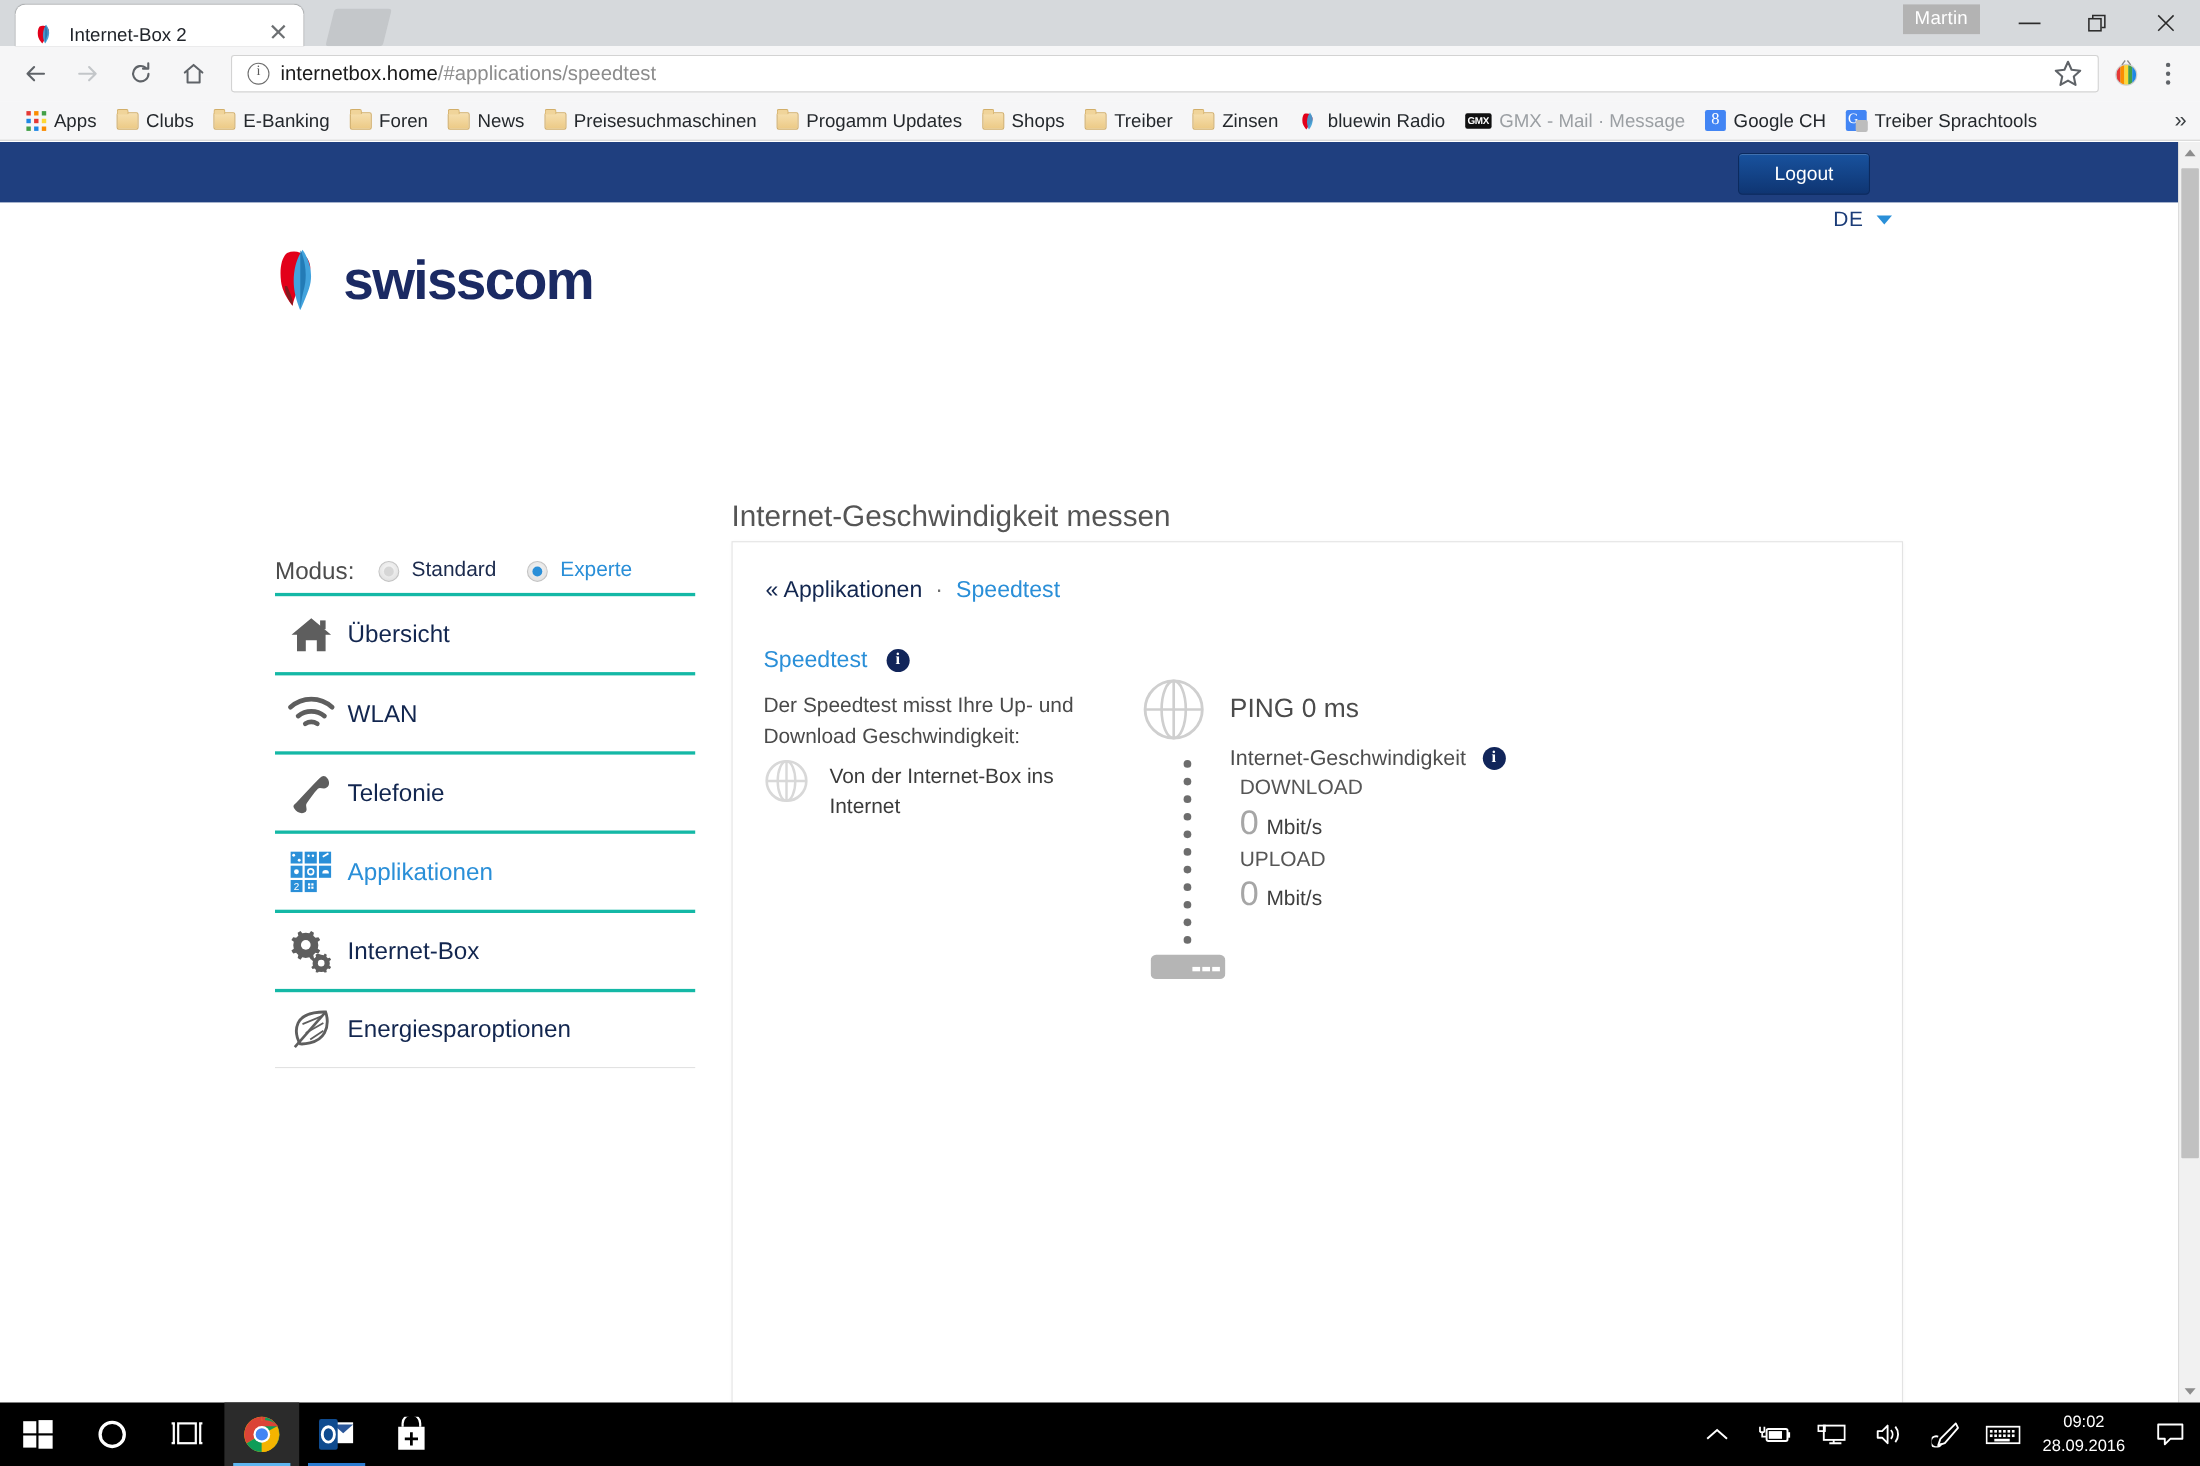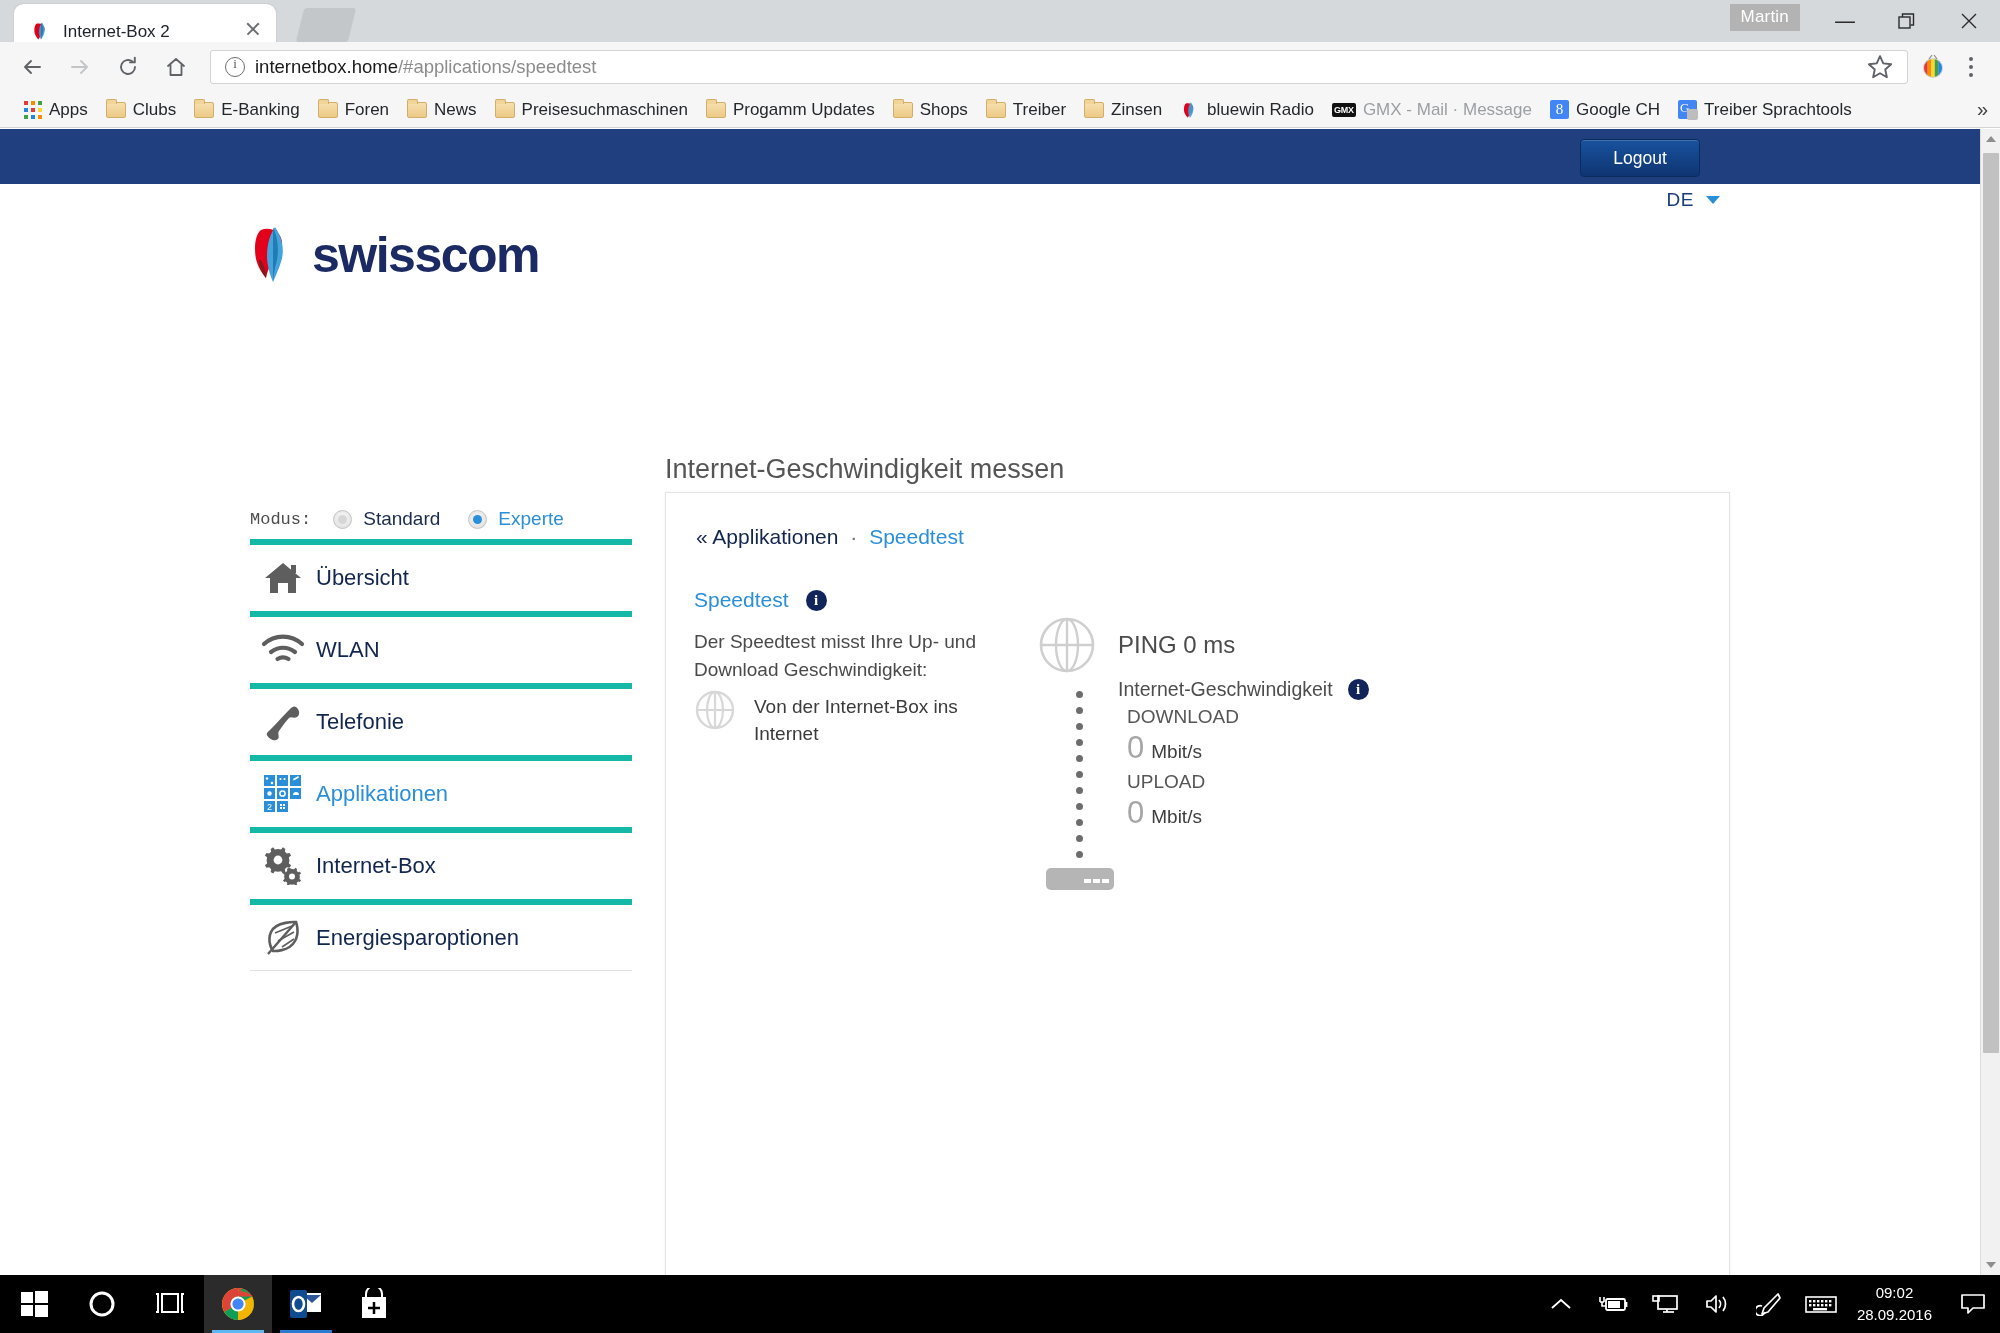--- a/index.html
+++ b/index.html
@@ -189,38 +189,38 @@
   .lang-caret { width: 0; height: 0; border-left: 7px solid transparent;
     border-right: 7px solid transparent; border-top: 8px solid #2a8fd8; }
 
   .logo { position: absolute; left: 248px; top: 95px; display: flex; align-items: center; gap: 14px; }
   .logo-mark { width: 50px; height: 62px; position: relative; }
   .logo-text { font-size: 50px; color: #1b2a63; font-weight: bold; letter-spacing: -1.5px; }
 
   
   .sidenav { position: absolute; left: 250px; top: 370px; width: 382px; }
   .mode-row { display: flex; align-items: center; gap: 0; height: 40px; }
-  .mode-label { font-size: 17px; color: #4c4c4c; margin-right: 22px; font-family: Liberation Mono, monospace; }
+  .mode-label { font-size: 22px; color: #4c4c4c; margin-right: 22px; }
   .radio {
     width: 19px; height: 19px; border-radius: 50%;
     background: radial-gradient(circle at 50% 40%, #fafafa, #dadada);
     border: 1px solid #c4c4c4;
     display: flex; align-items: center; justify-content: center;
     flex: 0 0 auto;
   }
   .radio.checked { background: radial-gradient(circle at 50% 40%, #f5f5f5, #dcdcdc); }
   .radio i { width: 9px; height: 9px; border-radius: 50%; background: #d6d6d6; display: block; }
   .radio.checked i { background: #2a8fd8; }
   .mode-opt { display: flex; align-items: center; gap: 11px; margin-right: 28px; }
   .mode-opt span { font-size: 19px; color: #1b2a4d; }
   .mode-opt.active span { color: #2a8fd8; }
 
   .nav-item {
     display: flex; align-items: center; height: 72px;
-    border-top: 6px solid #14b8a6;
+    border-top: 3px solid #14b8a6;
   }
   .nav-item:last-child { border-bottom: 1px solid #e2e2e2; }
   .nav-icon { width: 66px; flex: 0 0 auto; display: flex; align-items: center; justify-content: center; }
   .nav-label { font-size: 22px; color: #12264f; }
   .nav-item.active .nav-label { color: #2a8fd8; }
 
   
   .card {
     position: absolute; left: 665px; top: 363px; width: 1065px; height: 907px;
     background: #ffffff; border: 1px solid #e3e3e3;

